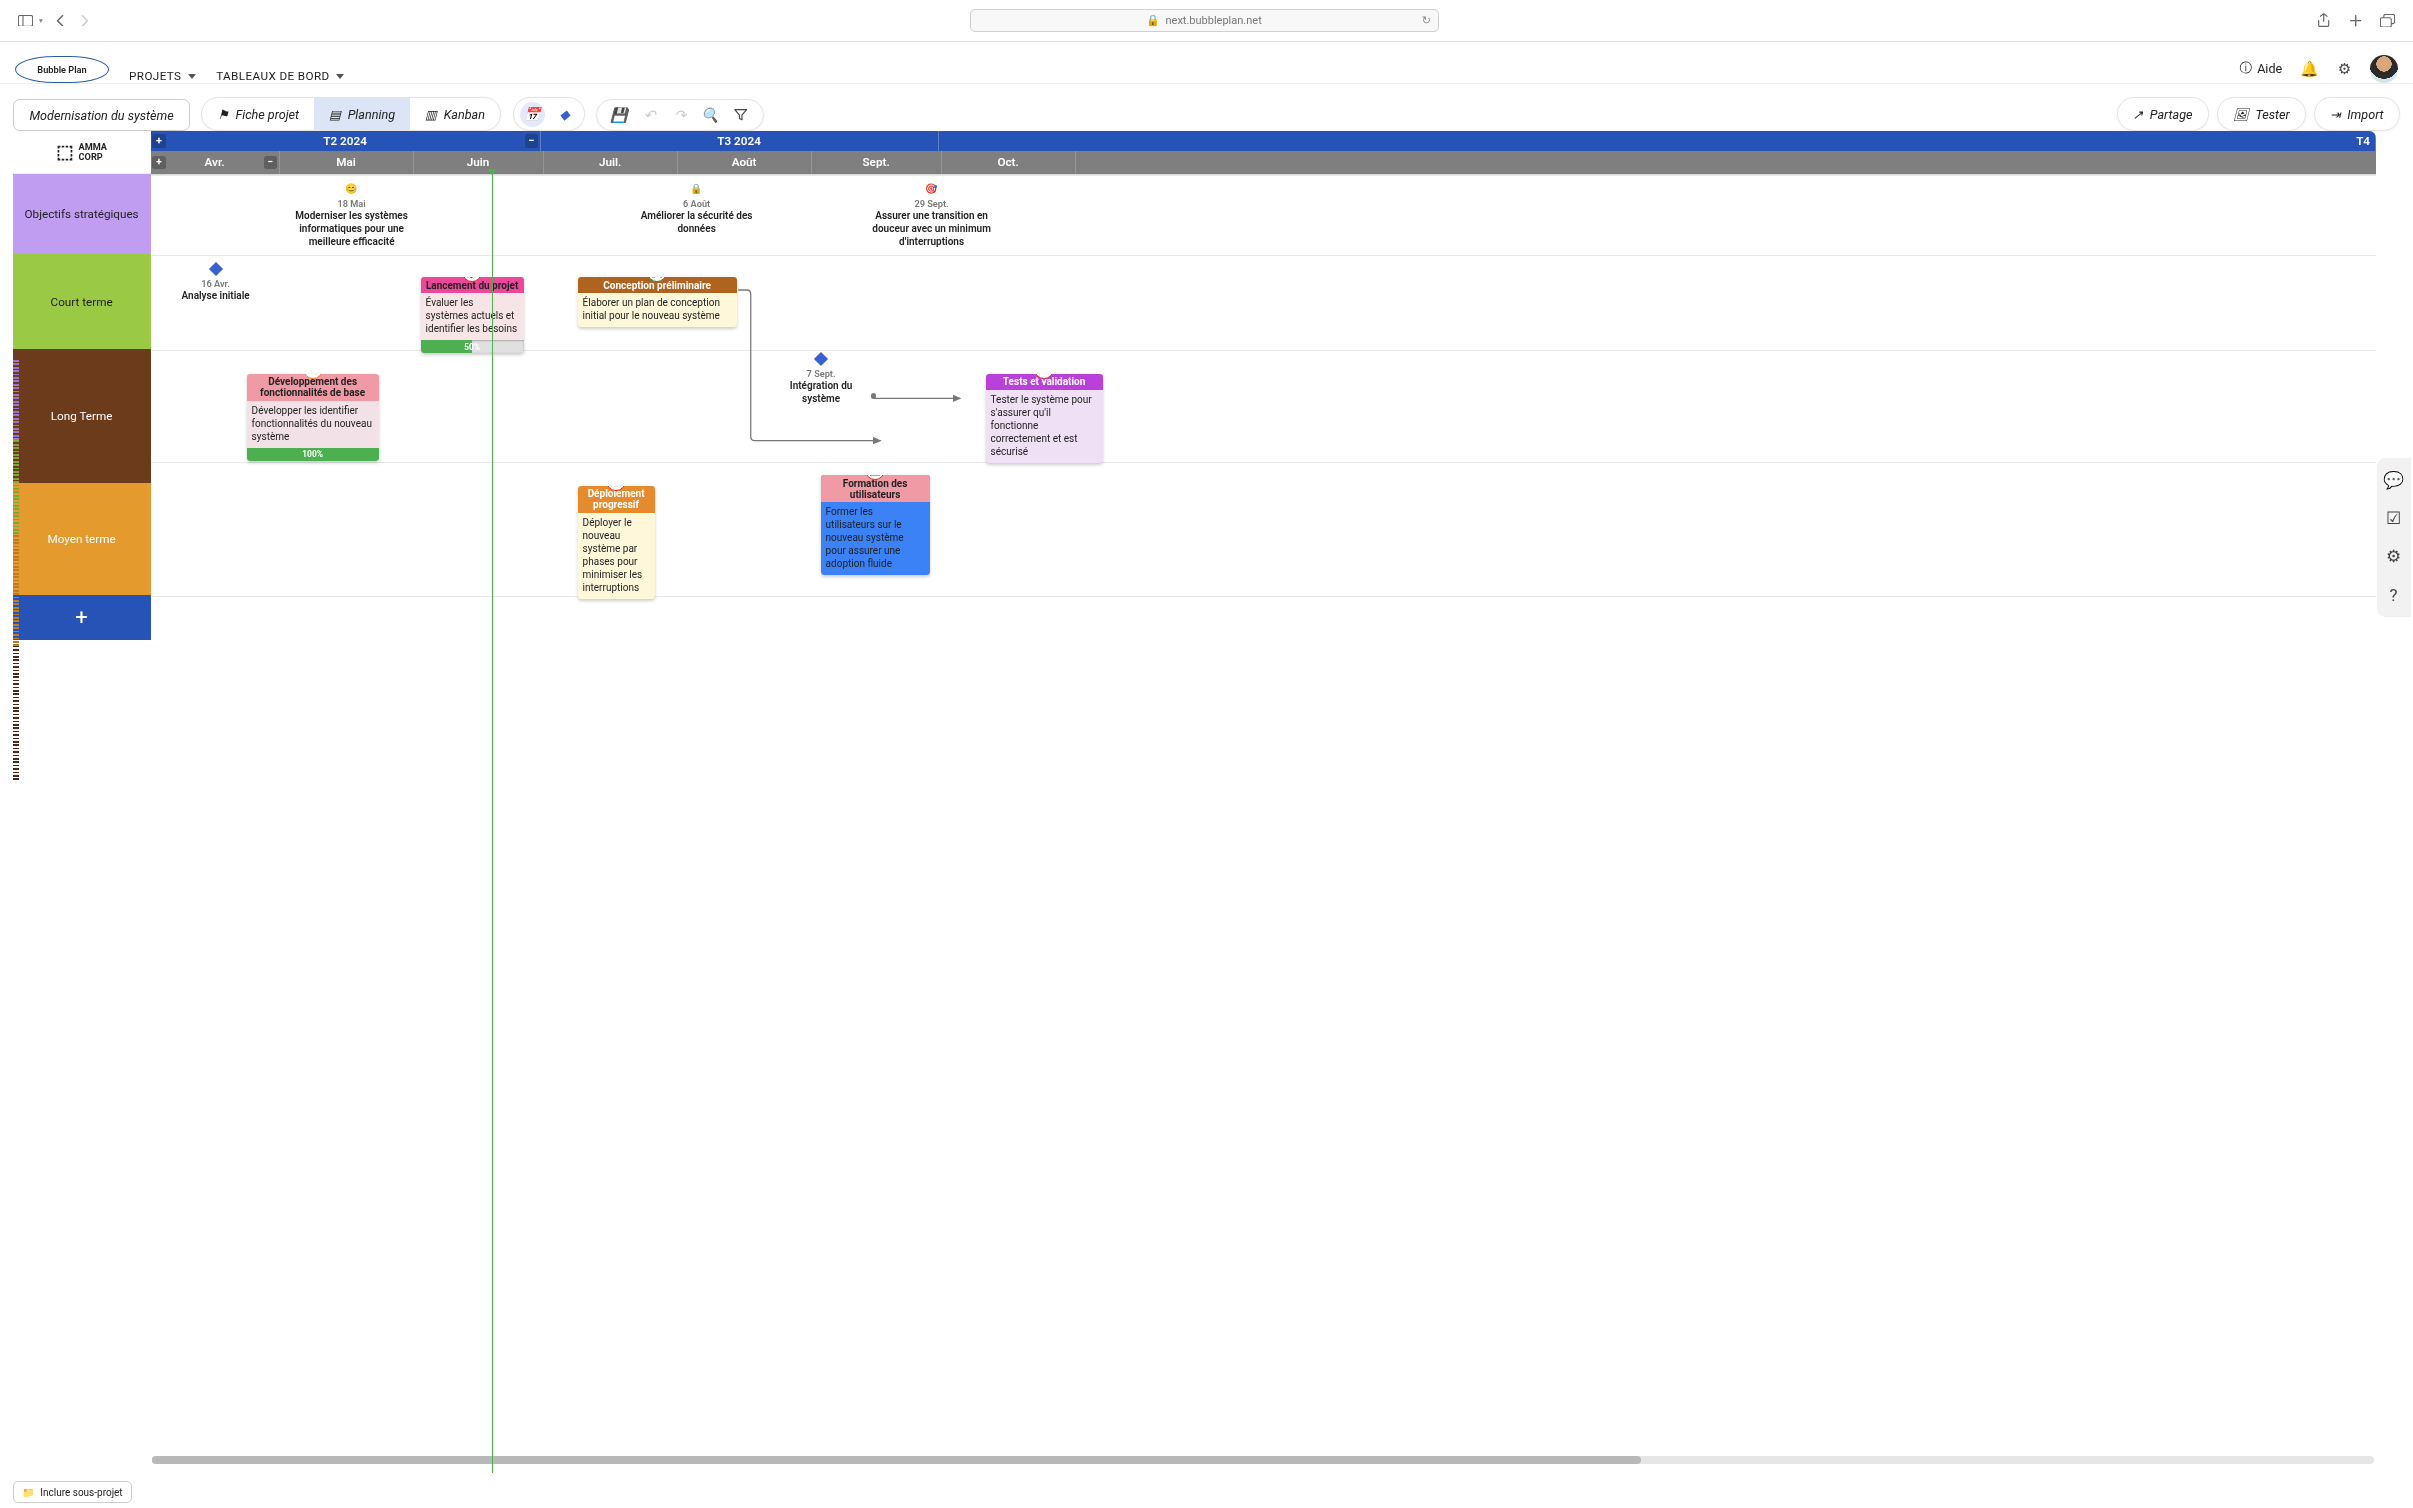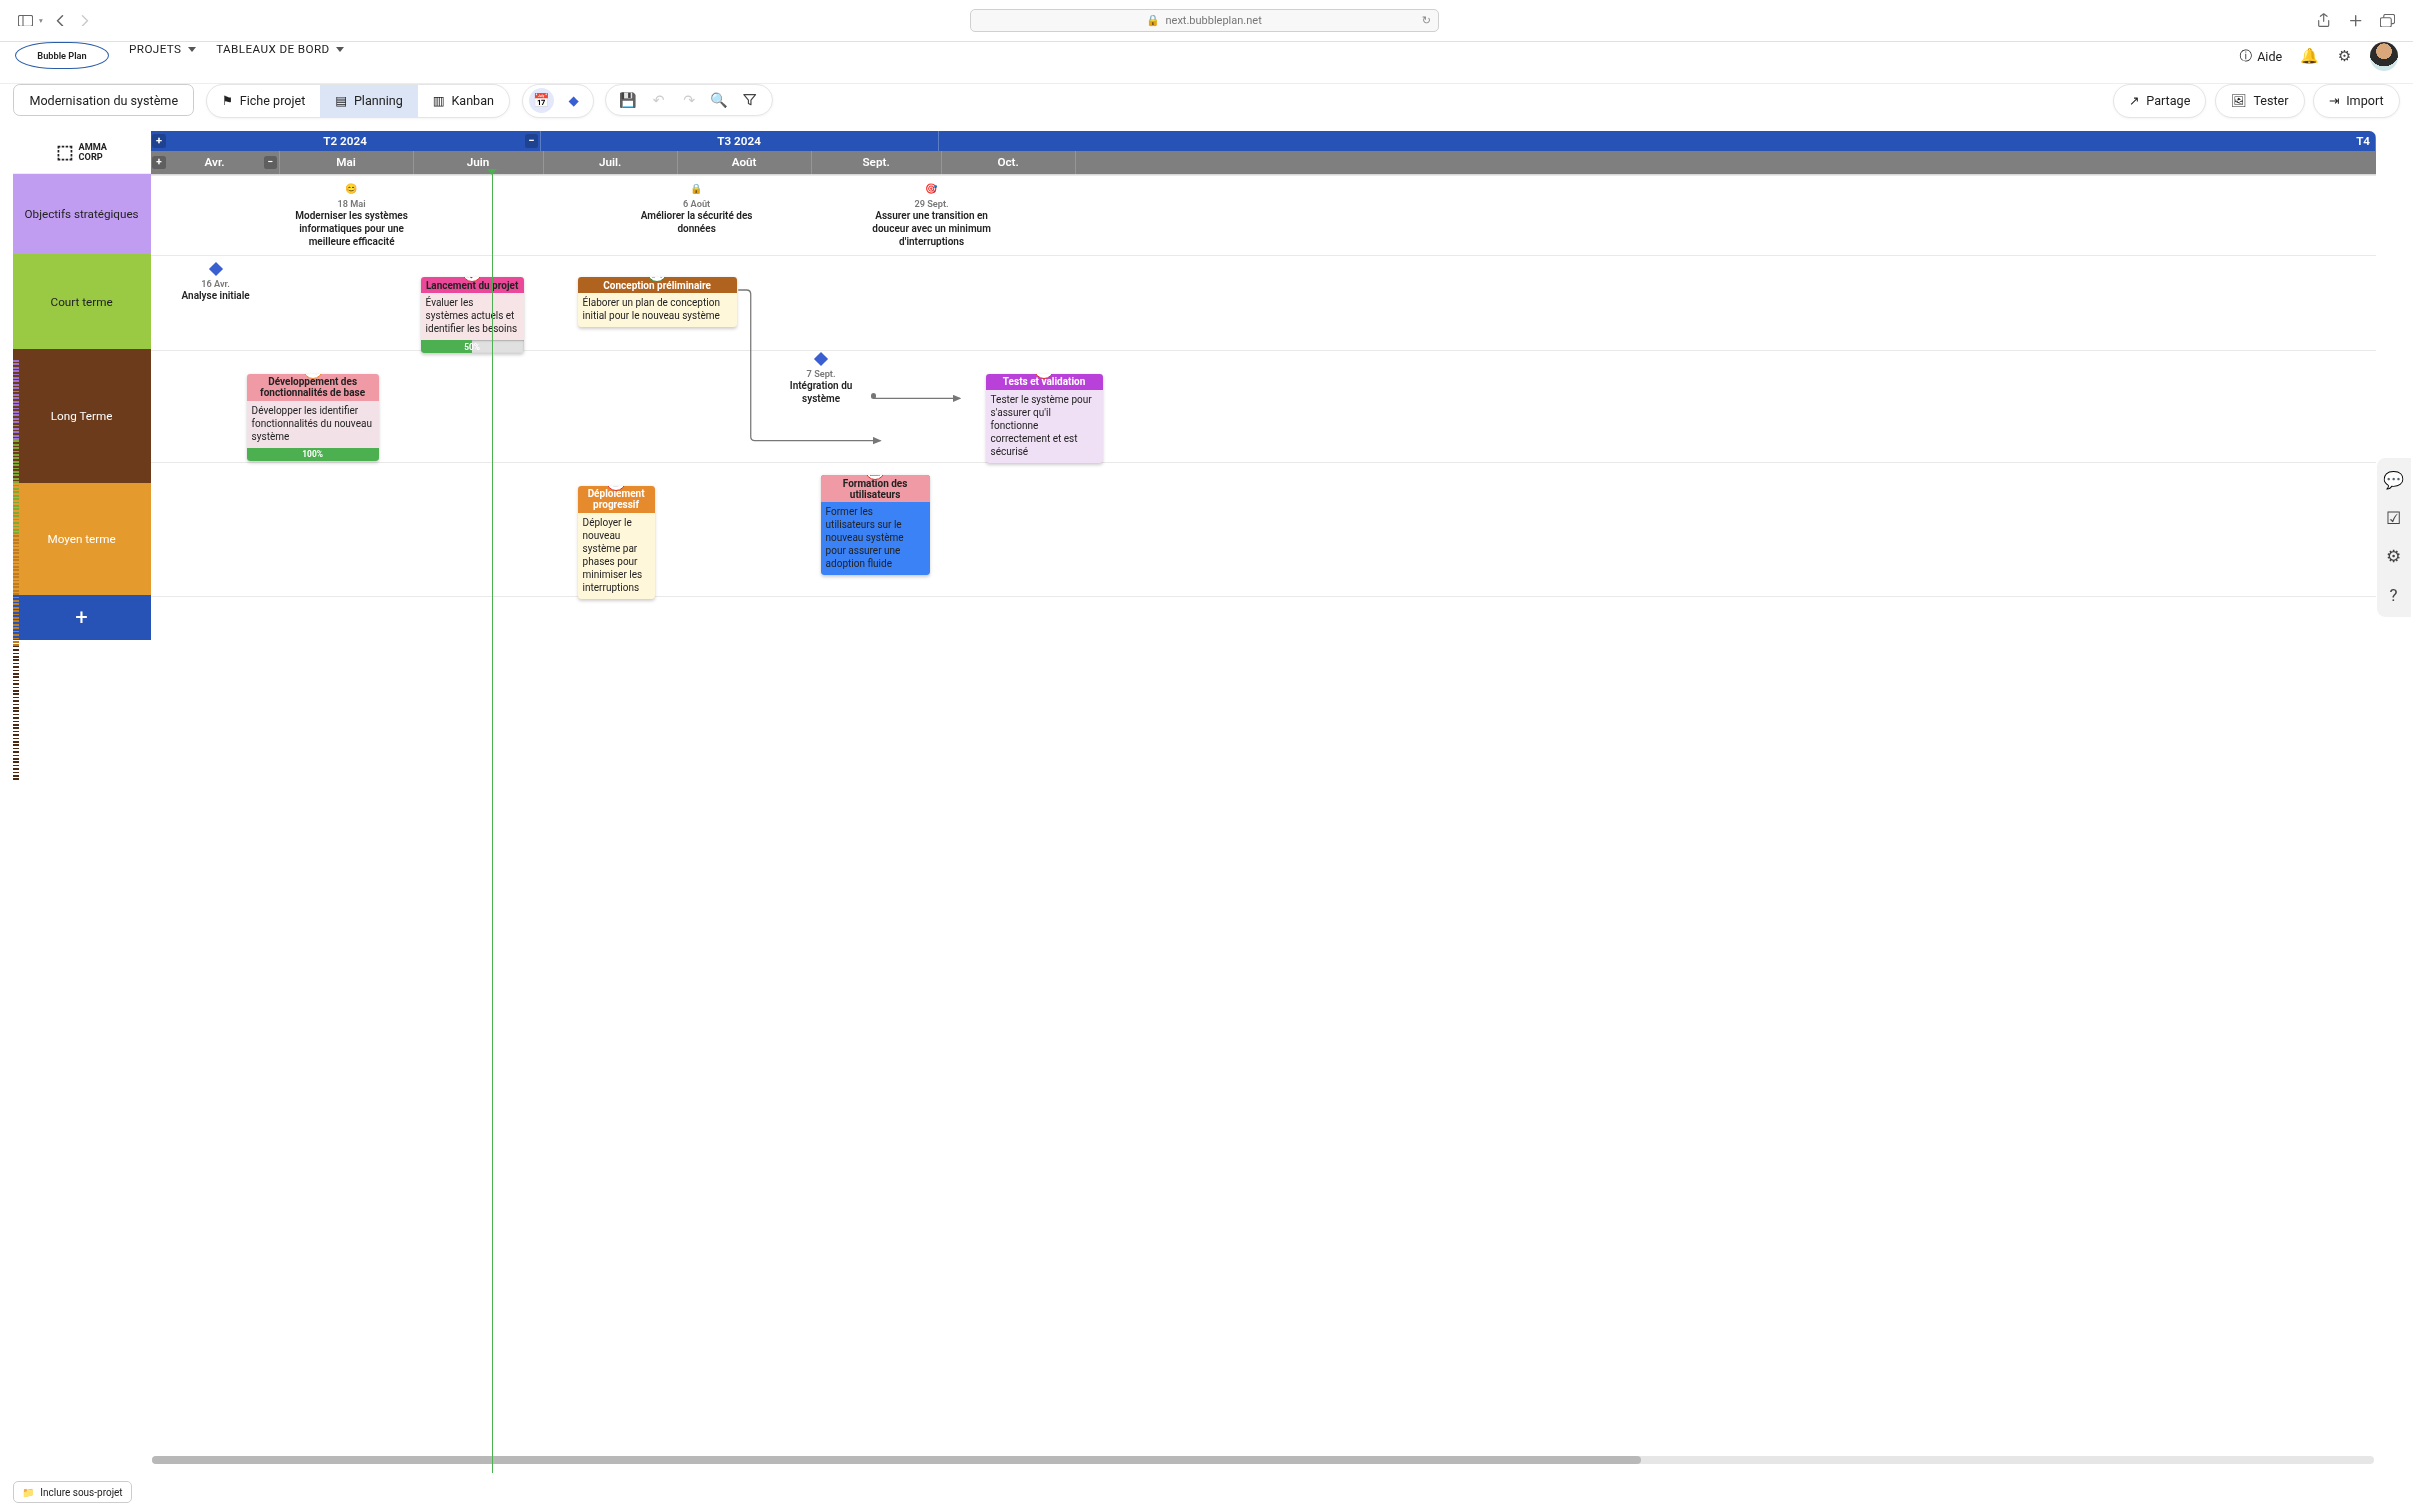--- a/index.html
+++ b/index.html
@@ -9,30 +9,30 @@
 .browser-bar { height: 42px; display: flex; align-items: center; padding: 0 17px; gap: 10px; border-bottom: 0.8px solid #e0e0e0; }
 .bb-left { display: flex; align-items: center; gap: 8.4px; }
 .bb-icon { width: 17px; height: 17px; display: flex; align-items: center; justify-content: center; color: #666; cursor: pointer; }
 .bb-url { flex: 1; display: flex; justify-content: center; }
 .bb-url-box { width: 469px; height: 23.5px; border: 0.8px solid #d0d0d0; border-radius: 5px; display: flex; align-items: center; justify-content: center; gap: 5px; color: #777; font-size: 11px; background: #f8f8f8; position: relative; }
 .bb-reload { position: absolute; right: 6.7px; color: #888; }
 .bb-right { display: flex; align-items: center; gap: 15px; }
 .bb-chev { font-size: 7.5px; color: #888; margin-left: -3.4px; }
 
 
-.app-header { height: 42px; display: flex; align-items: flex-start; padding: 0 15px; gap: 20px; border-bottom: 0.8px solid #eee; }
+.app-header { height: 42px; display: flex; align-items: flex-end; padding: 0 15px; gap: 20px; border-bottom: 0.8px solid #eee; }
 .logo { width: 94px; height: 27px; border: 1.3px solid #2a5da8; border-radius: 50%/60%; display: flex; align-items: center; justify-content: center; font-weight: 600; font-size: 9.2px; color: #222; }
 .nav-item { display: flex; align-items: center; gap: 6.7px; font-size: 11.7px; letter-spacing: 0.4px; cursor: pointer; }
 .app-header-right { margin-left: auto; display: flex; align-items: center; gap: 18.4px; }
 .help-item { display: flex; align-items: center; gap: 5px; font-size: 12.6px; cursor: pointer; }
 .hdr-icon { font-size: 15px; color: #444; cursor: pointer; }
 .avatar { width: 28.5px; height: 28.5px; border-radius: 50%; background: radial-gradient(circle at 50% 32%, #d9a77a 0 32%, #2b2b2b 33% 62%, #d0e6e8 63%); }
 
 
-.toolbar { height: 47px; display: flex; align-items: flex-start; padding: 0 13.4px; gap: 11.7px; }
+.toolbar { height: 47px; display: flex; align-items: flex-end; padding: 0 13.4px; gap: 11.7px; font-style: italic; }
 .proj-name { border: 0.8px solid #ccc; border-radius: 6.7px; padding: 7.5px 15px; font-size: 12.6px; }
 .pill-group { display: flex; background: #fff; border: 0.8px solid #e5e5e5; border-radius: 17px; overflow: hidden; box-shadow: 0 0.8px 2.5px rgba(0,0,0,0.06); }
 .pill { padding: 8.4px 15px; display: flex; align-items: center; gap: 6.7px; font-size: 12.6px; cursor: pointer; }
 .pill.active { background: #dbe5f5; }
 .mini-pills { display: flex; gap: 6.7px; background: #fff; border: 0.8px solid #e5e5e5; border-radius: 17px; padding: 3.4px 6.7px; box-shadow: 0 0.8px 2.5px rgba(0,0,0,0.06); }
 .mini-pill { width: 25px; height: 25px; border-radius: 50%; display: flex; align-items: center; justify-content: center; font-size: 13.4px; }
 .mini-pill.cal { background: #e3e9fb; color: #4a6fd8; }
 .mini-pill.diamond { color: #3a5fd0; }
 .icon-group { display: flex; gap: 13.4px; background: #fff; border: 0.8px solid #e5e5e5; border-radius: 17px; padding: 6.7px 13.4px; box-shadow: 0 0.8px 2.5px rgba(0,0,0,0.06); }
 .ig-icon { width: 17px; height: 17px; display: flex; align-items: center; justify-content: center; color: #444; cursor: pointer; font-size: 14.2px; }

